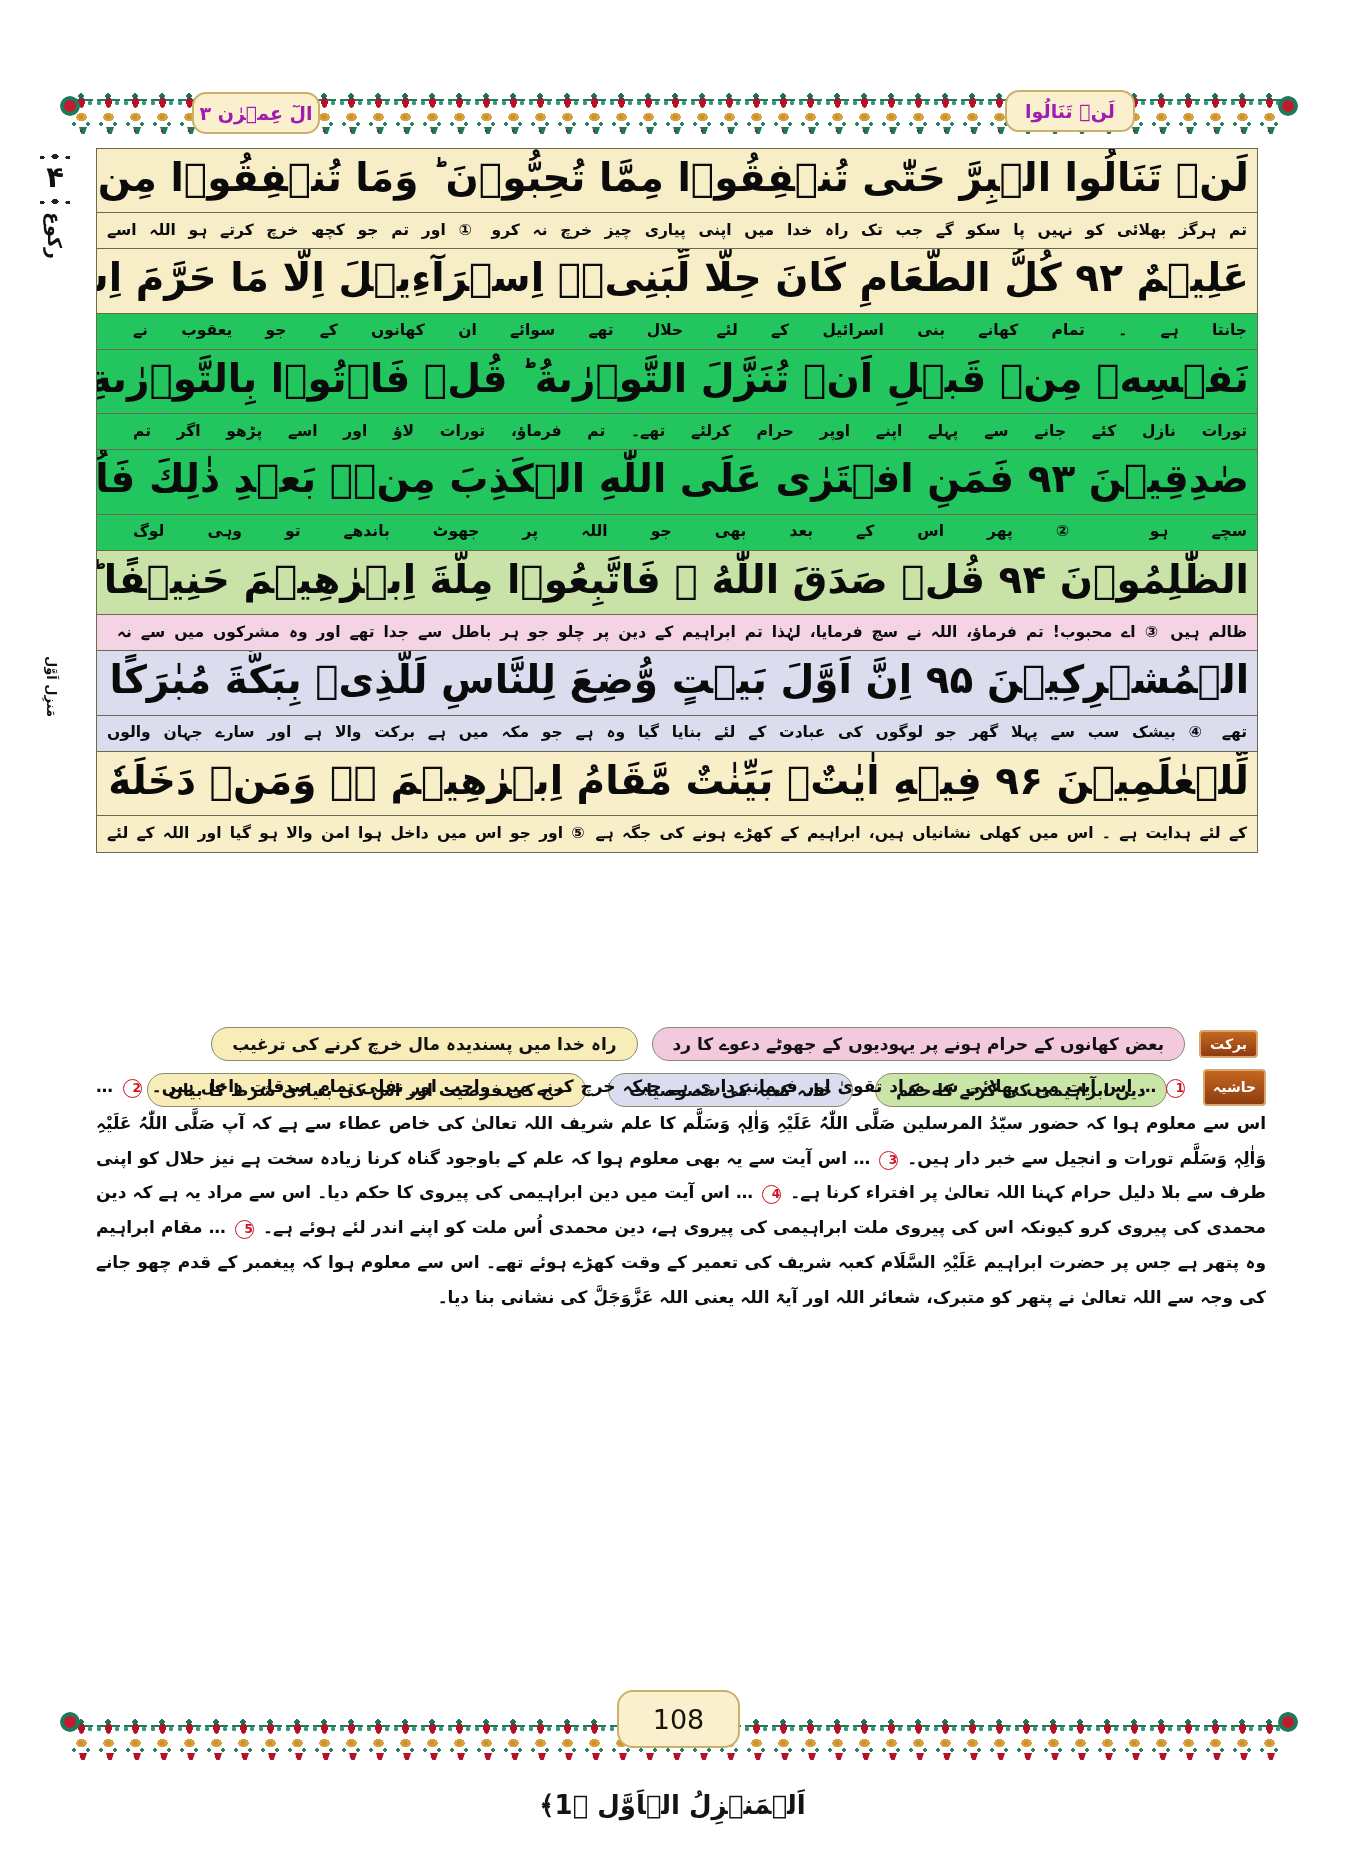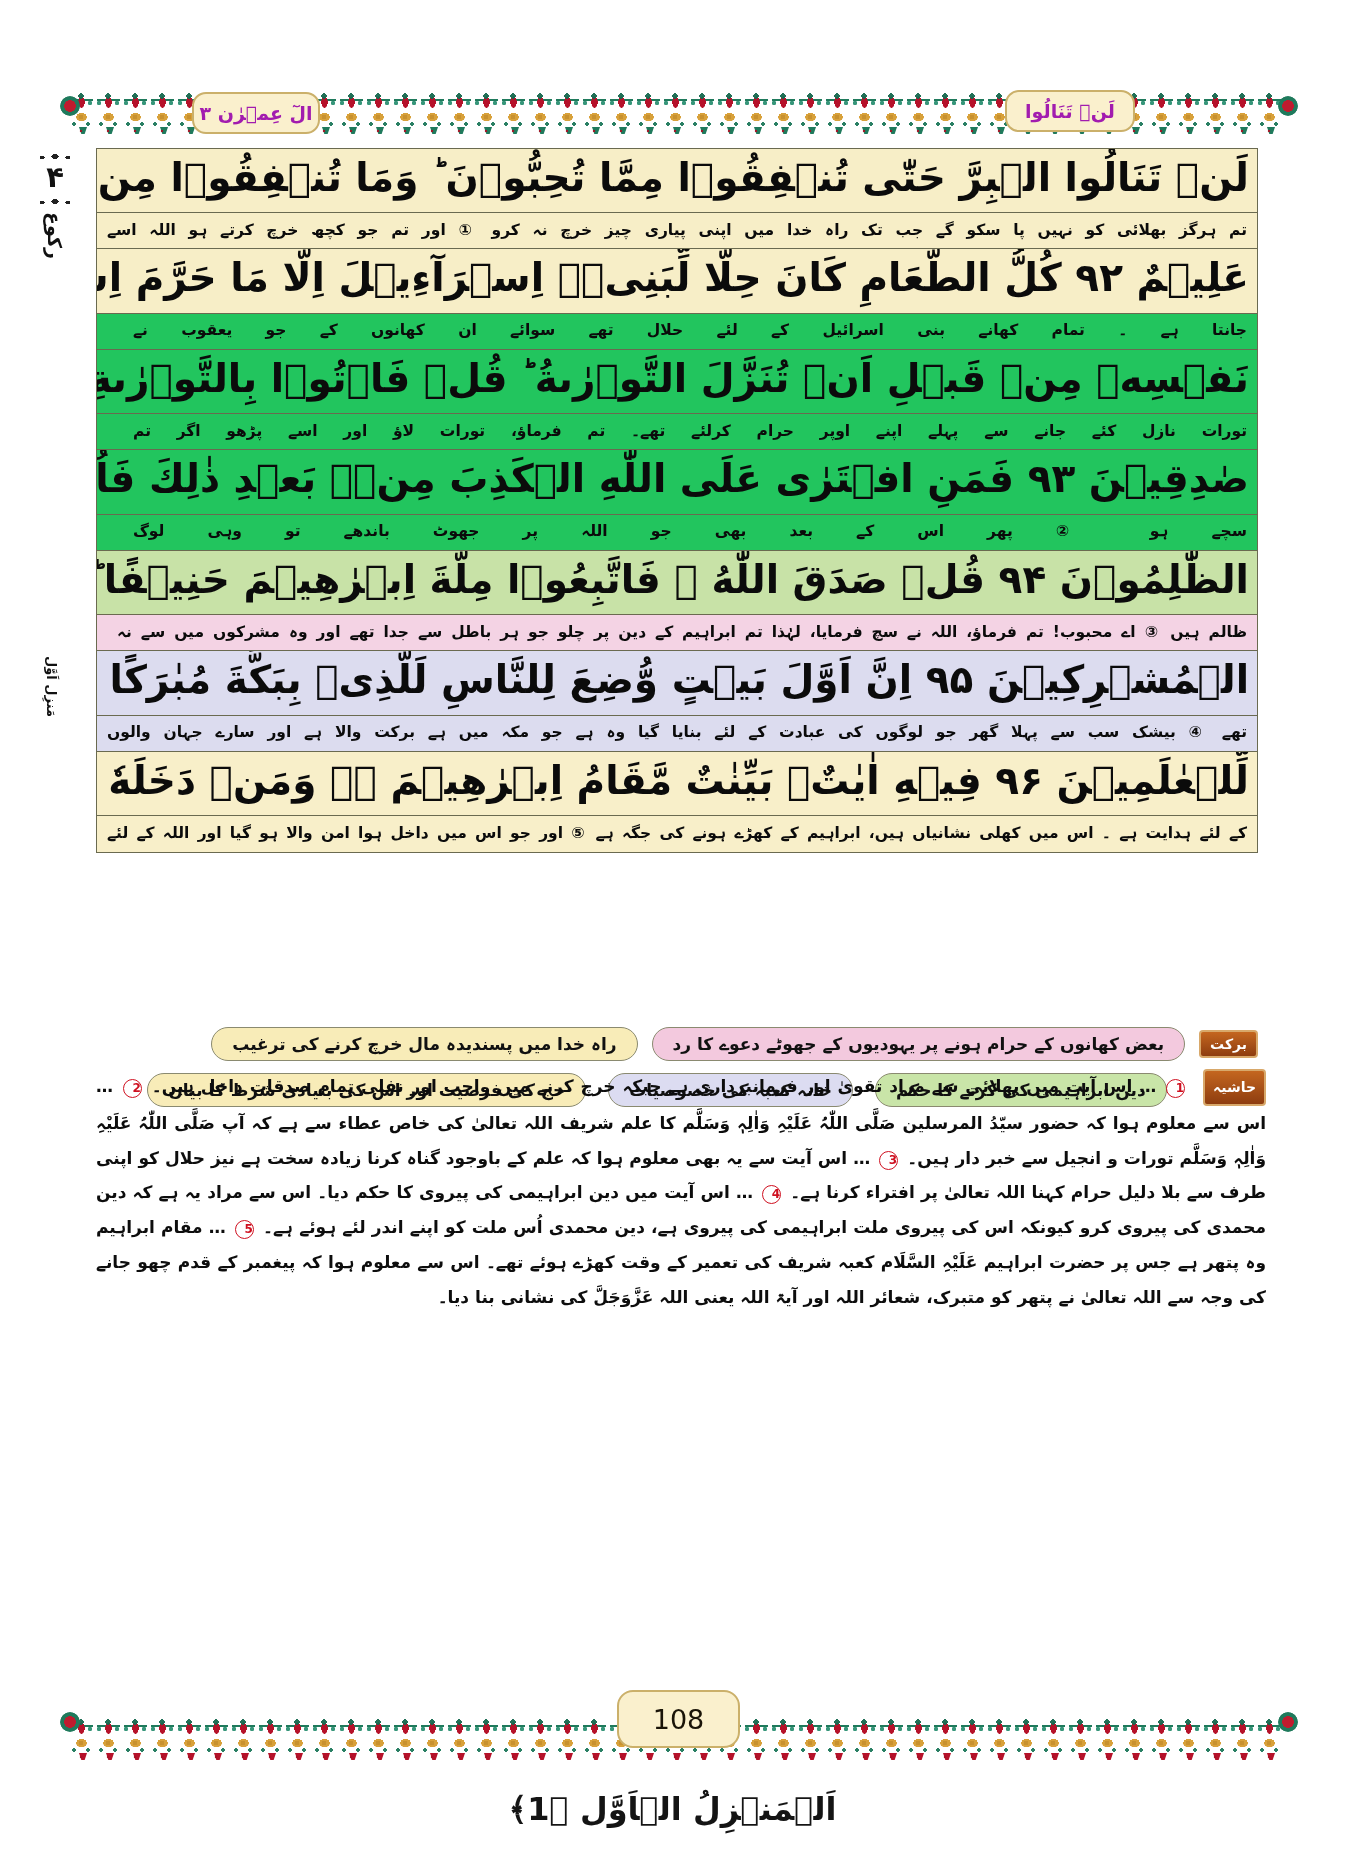--- a/index.html
+++ b/index.html
@@ -120,21 +120,21 @@
     color: #1a1408;
     z-index: 7;
   }
 
   .manzil {
     position: absolute;
     left: 0; right: 9px;
     top: 1790px;
     text-align: center;
     direction: rtl;
-    font-size: 32px;
+    font-size: 26px;
     font-weight: 700;
     color: #141414;
   }
 
   
   .margin-left {
     position: absolute;
     left: 28px; top: 150px;
     width: 54px;
     display: flex;

